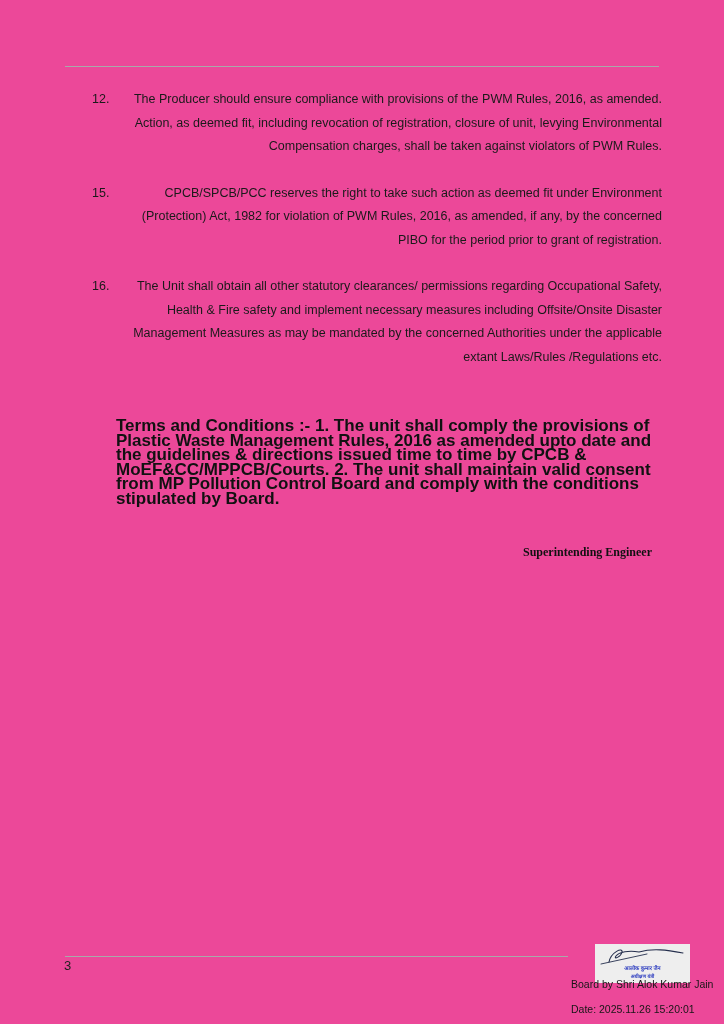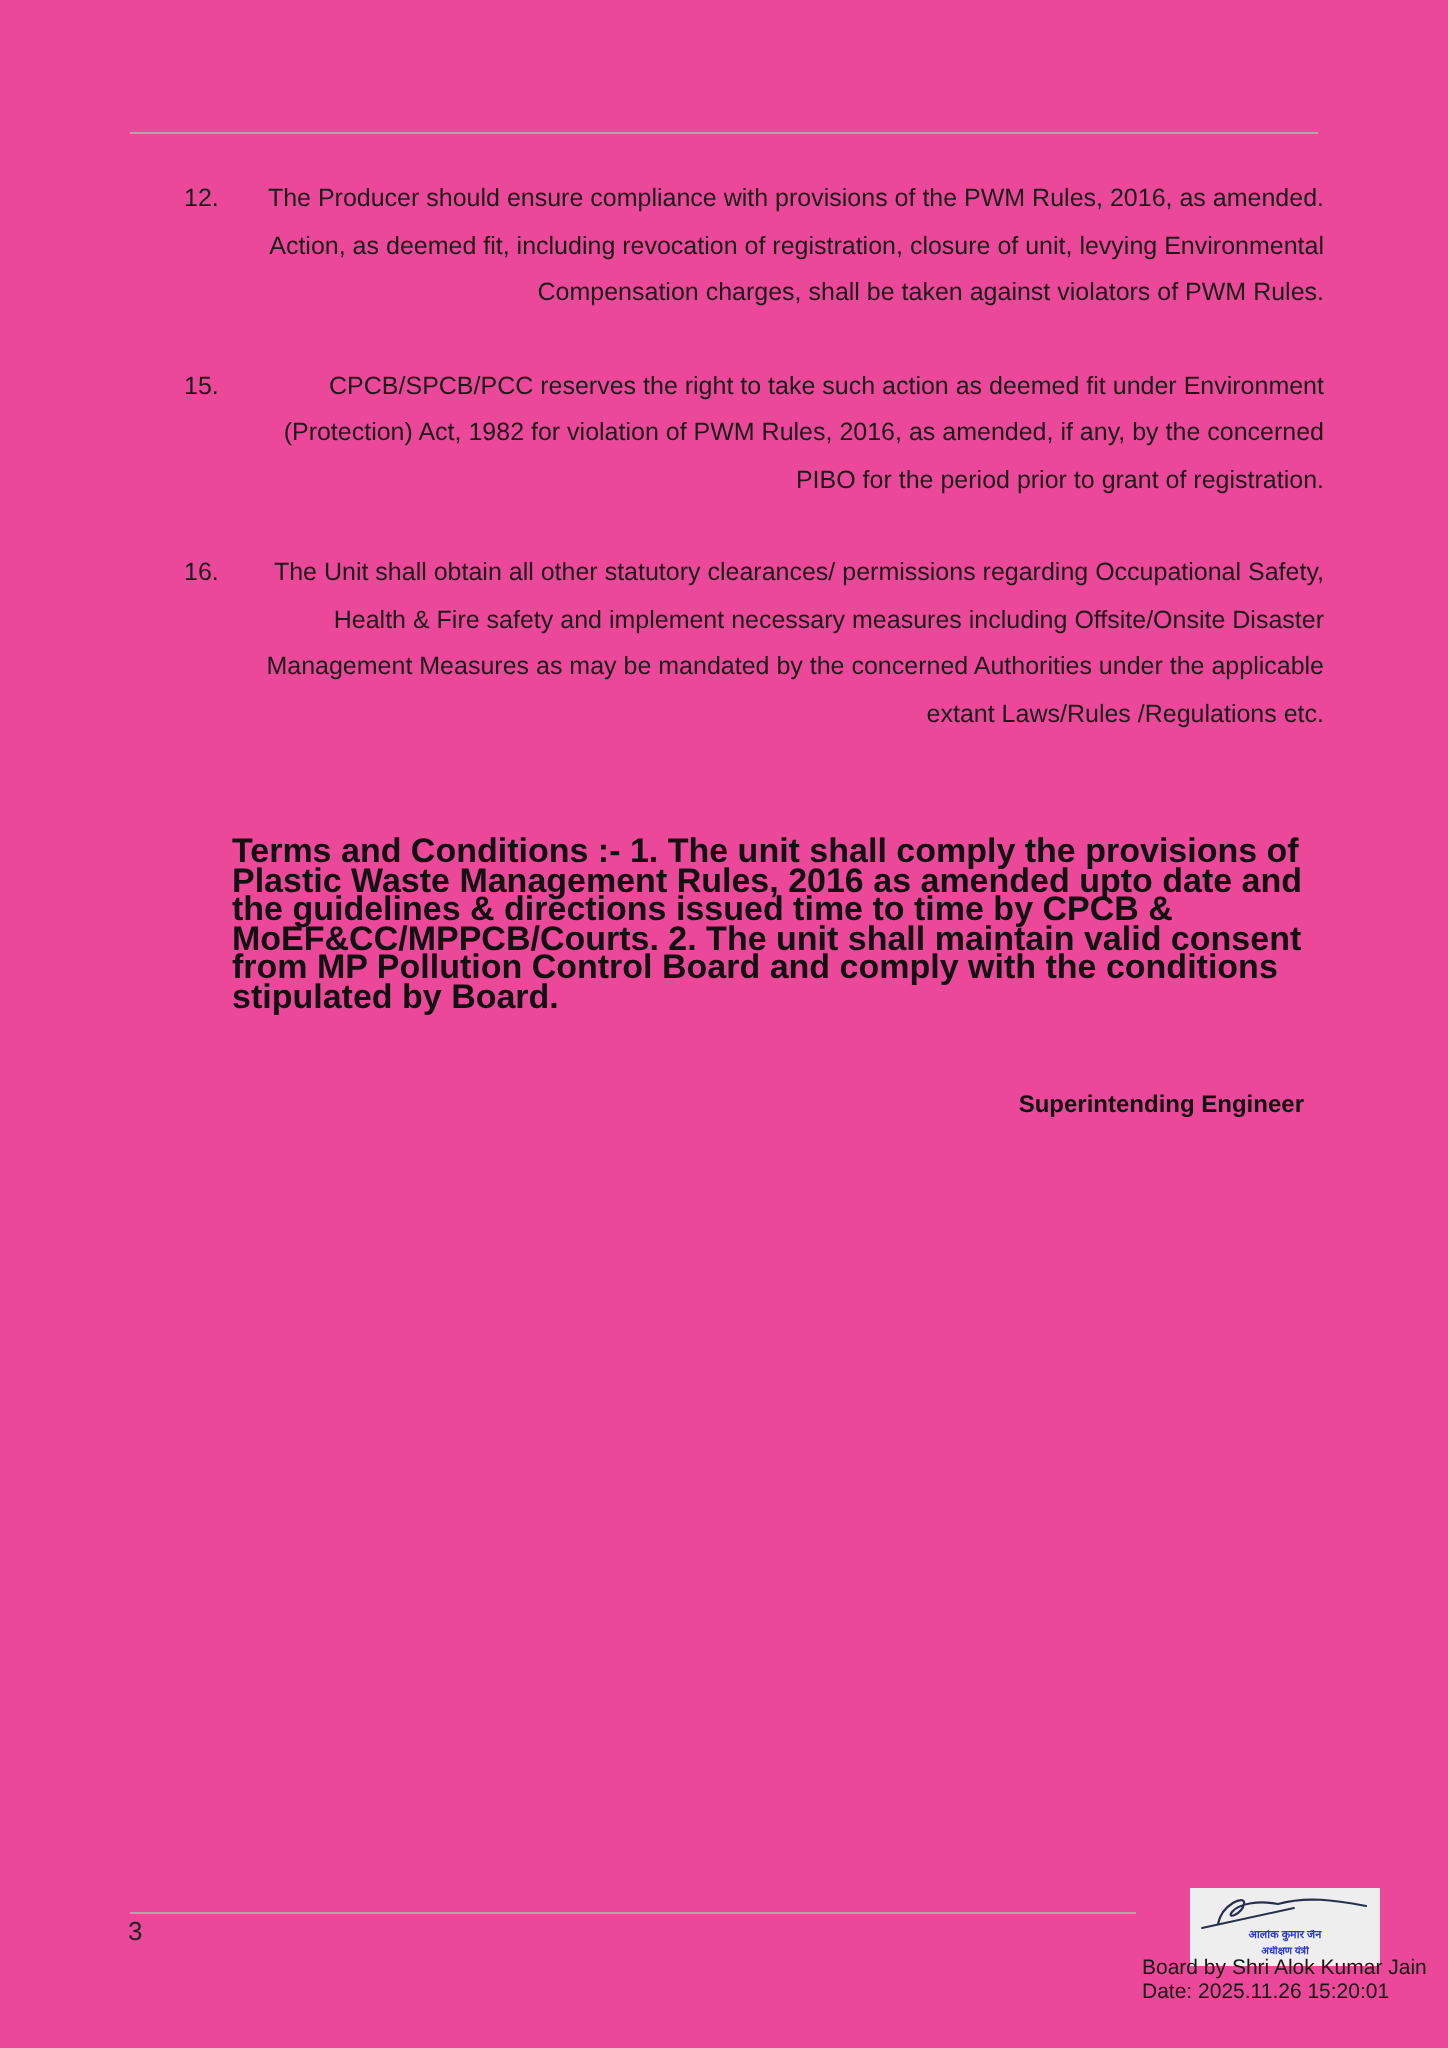--- a/index.html
+++ b/index.html
@@ -56,20 +56,21 @@
     margin-left: 28px;
   }
 
   .signatory {
     position: absolute;
     right: 72px; top: 545px;
     font-size: 12px;
     font-weight: bold;
     color: #111111;
     text-align: right;
+    font-family: Liberation Serif, serif;
   }
 
   .page-number {
     position: absolute;
     left: 64px; top: 958px;
     font-size: 13px;
     color: #222222;
   }
 
   .stamp {
@@ -94,21 +95,21 @@
 
   .signed-block {
     position: absolute;
     left: 571px; top: 979px;
     width: 150px;
     font-size: 10.5px;
     line-height: 11.7px;
     color: #161616;
   }
   .signed-by { width: 148px; }
-  .signed-date { white-space: nowrap; }
+  .signed-date { white-space: nowrap; margin-top: 13px; }
 </style>
 </head>
 <body>
 
 <div class="page">
 
   <div class="rule top-rule"></div>
 
   <div class="conditions-list">
     <div class="list-item">

